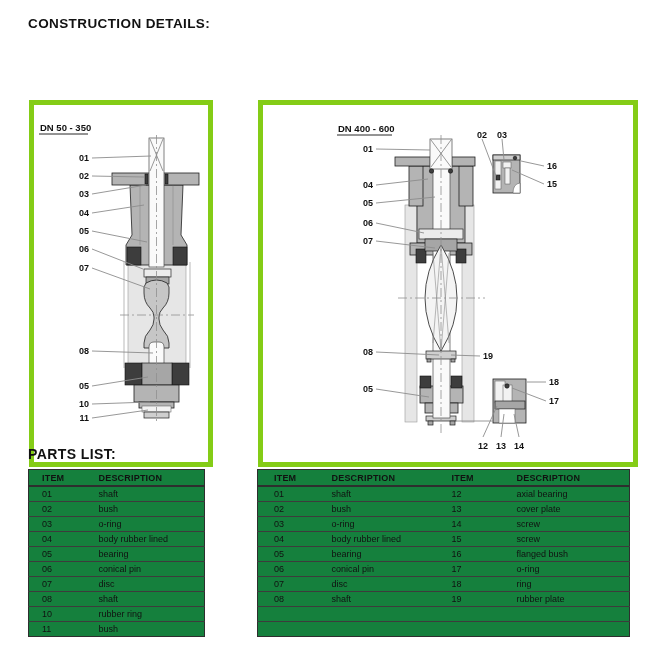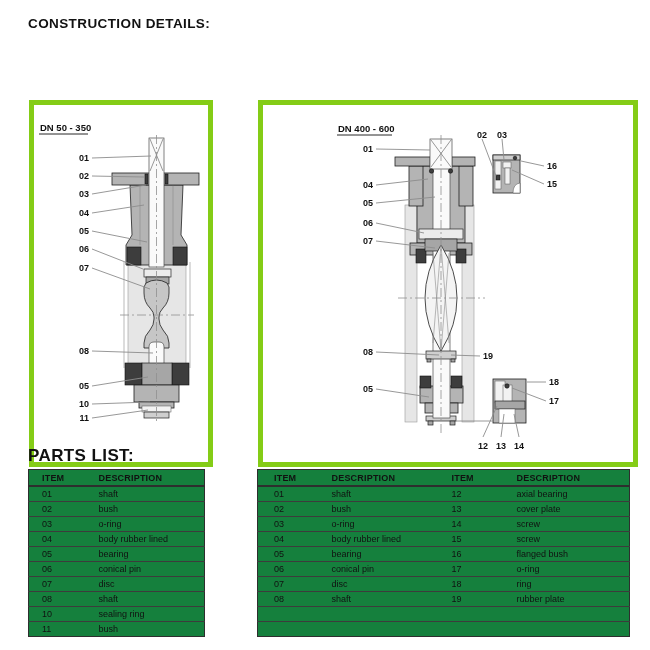--- a/index.html
+++ b/index.html
@@ -7,21 +7,21 @@
     width:650px;height:650px;background:#ffffff;position:relative;
     font-family:"Liberation Sans",sans-serif;color:#111;
     -webkit-font-smoothing:antialiased;
   }
   .title{
     position:absolute;left:28px;top:16px;
     font-size:13.5px;font-weight:bold;letter-spacing:.4px;white-space:nowrap;
   }
   .parts-title{
     position:absolute;left:28px;top:446px;
-    font-size:17px;font-weight:bold;letter-spacing:.4px;white-space:nowrap;
+    font-size:14px;font-weight:bold;letter-spacing:.4px;white-space:nowrap;
   }
   .box{position:absolute;top:62px;border:5px solid #84cc16;background:#fff;margin-top:38px;}
   .box-left{left:29px;width:174px;height:357px;}
   .box-right{left:258px;width:370px;height:357px;}
   .box svg{display:block;}
 
   svg text{user-select:none;}
   .dn-label{font:bold 9.5px "Liberation Sans",sans-serif;fill:#111;}
   .callout{font:bold 9px "Liberation Sans",sans-serif;fill:#111;}
   .leader{stroke:#8c8c8c;stroke-width:.9;fill:none;}
@@ -291,21 +291,21 @@
       <tr>
         <td>07</td>
         <td>disc</td>
       </tr>
       <tr>
         <td>08</td>
         <td>shaft</td>
       </tr>
       <tr>
         <td>10</td>
-        <td>sealing ring</td>
+        <td>rubber ring</td>
       </tr>
       <tr>
         <td>11</td>
         <td>bush</td>
       </tr>
     </tbody>
   </table>
 
 <table id="table-right">
   <colgroup>

